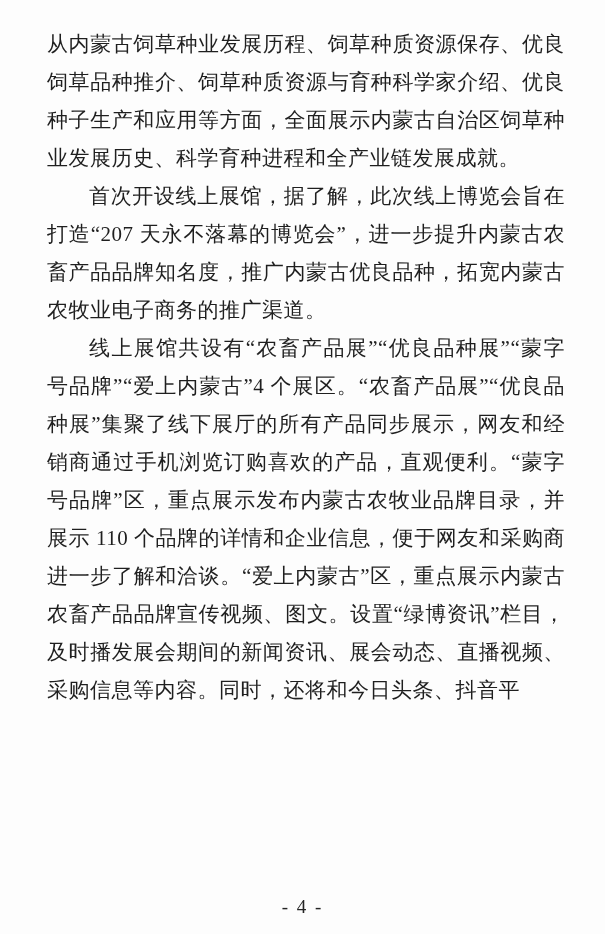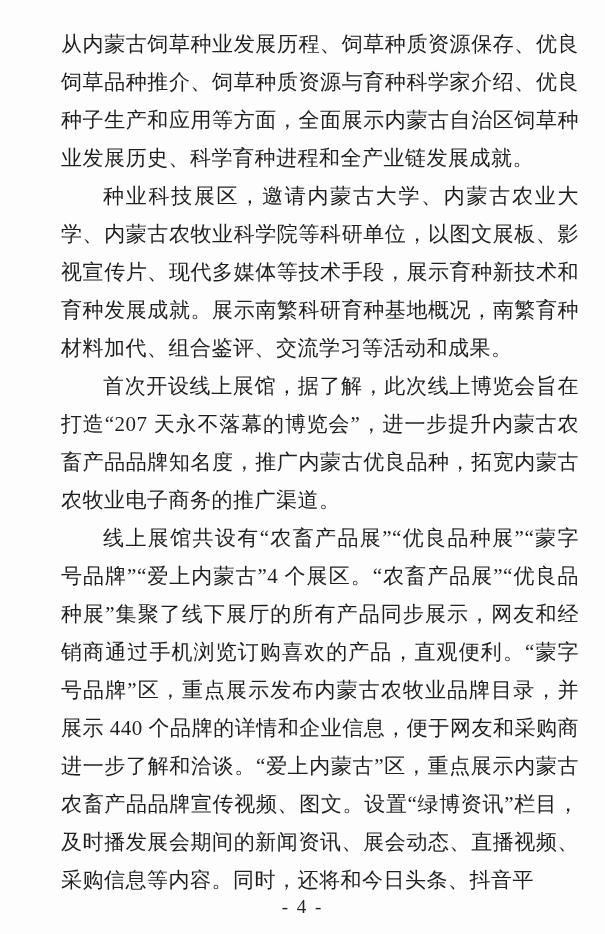--- a/index.html
+++ b/index.html
@@ -11,21 +11,21 @@
     position: relative;
     width: 605px;
     height: 934px;
     background: #fdfdfd;
     overflow: hidden;
     font-family: "Liberation Serif", "DejaVu Serif", serif;
     color: #1f1f1f;
   }
   .text-block {
     position: absolute;
-    left: 61px;
+    left: 47px;
     top: 25px;
     width: 518px;
     font-size: 21px;
     line-height: 38px;
     text-align: justify;
     letter-spacing: 0.5px;
   }
   .text-block p {
     margin: 0;
     padding: 0;
@@ -44,19 +44,18 @@
     color: #242424;
     letter-spacing: 2px;
   }
 </style>
 </head>
 <body>
 
 <div class="page">
   <div class="text-block">
     <p>从内蒙古饲草种业发展历程、饲草种质资源保存、优良饲草品种推介、饲草种质资源与育种科学家介绍、优良种子生产和应用等方面，全面展示内蒙古自治区饲草种业发展历史、科学育种进程和全产业链发展成就。</p>
-    <p class="indent">种业科技展区，邀请内蒙古大学、内蒙古农业大学、内蒙古农牧业科学院等科研单位，以图文展板、影视宣传片、现代多媒体等技术手段，展示育种新技术和育种发展成就。展示南繁科研育种基地概况，南繁育种材料加代、组合鉴评、交流学习等活动和成果。</p>
     <p class="indent">首次开设线上展馆，据了解，此次线上博览会旨在打造“207 天永不落幕的博览会”，进一步提升内蒙古农畜产品品牌知名度，推广内蒙古优良品种，拓宽内蒙古农牧业电子商务的推广渠道。</p>
-    <p class="indent">线上展馆共设有“农畜产品展”“优良品种展”“蒙字号品牌”“爱上内蒙古”4 个展区。“农畜产品展”“优良品种展”集聚了线下展厅的所有产品同步展示，网友和经销商通过手机浏览订购喜欢的产品，直观便利。“蒙字号品牌”区，重点展示发布内蒙古农牧业品牌目录，并展示 440 个品牌的详情和企业信息，便于网友和采购商进一步了解和洽谈。“爱上内蒙古”区，重点展示内蒙古农畜产品品牌宣传视频、图文。设置“绿博资讯”栏目，及时播发展会期间的新闻资讯、展会动态、直播视频、采购信息等内容。同时，还将和今日头条、抖音平</p>
+    <p class="indent">线上展馆共设有“农畜产品展”“优良品种展”“蒙字号品牌”“爱上内蒙古”4 个展区。“农畜产品展”“优良品种展”集聚了线下展厅的所有产品同步展示，网友和经销商通过手机浏览订购喜欢的产品，直观便利。“蒙字号品牌”区，重点展示发布内蒙古农牧业品牌目录，并展示 110 个品牌的详情和企业信息，便于网友和采购商进一步了解和洽谈。“爱上内蒙古”区，重点展示内蒙古农畜产品品牌宣传视频、图文。设置“绿博资讯”栏目，及时播发展会期间的新闻资讯、展会动态、直播视频、采购信息等内容。同时，还将和今日头条、抖音平</p>
   </div>
 
   <div class="page-footer">- 4 -</div>
 </div>
 
 </body></html>

